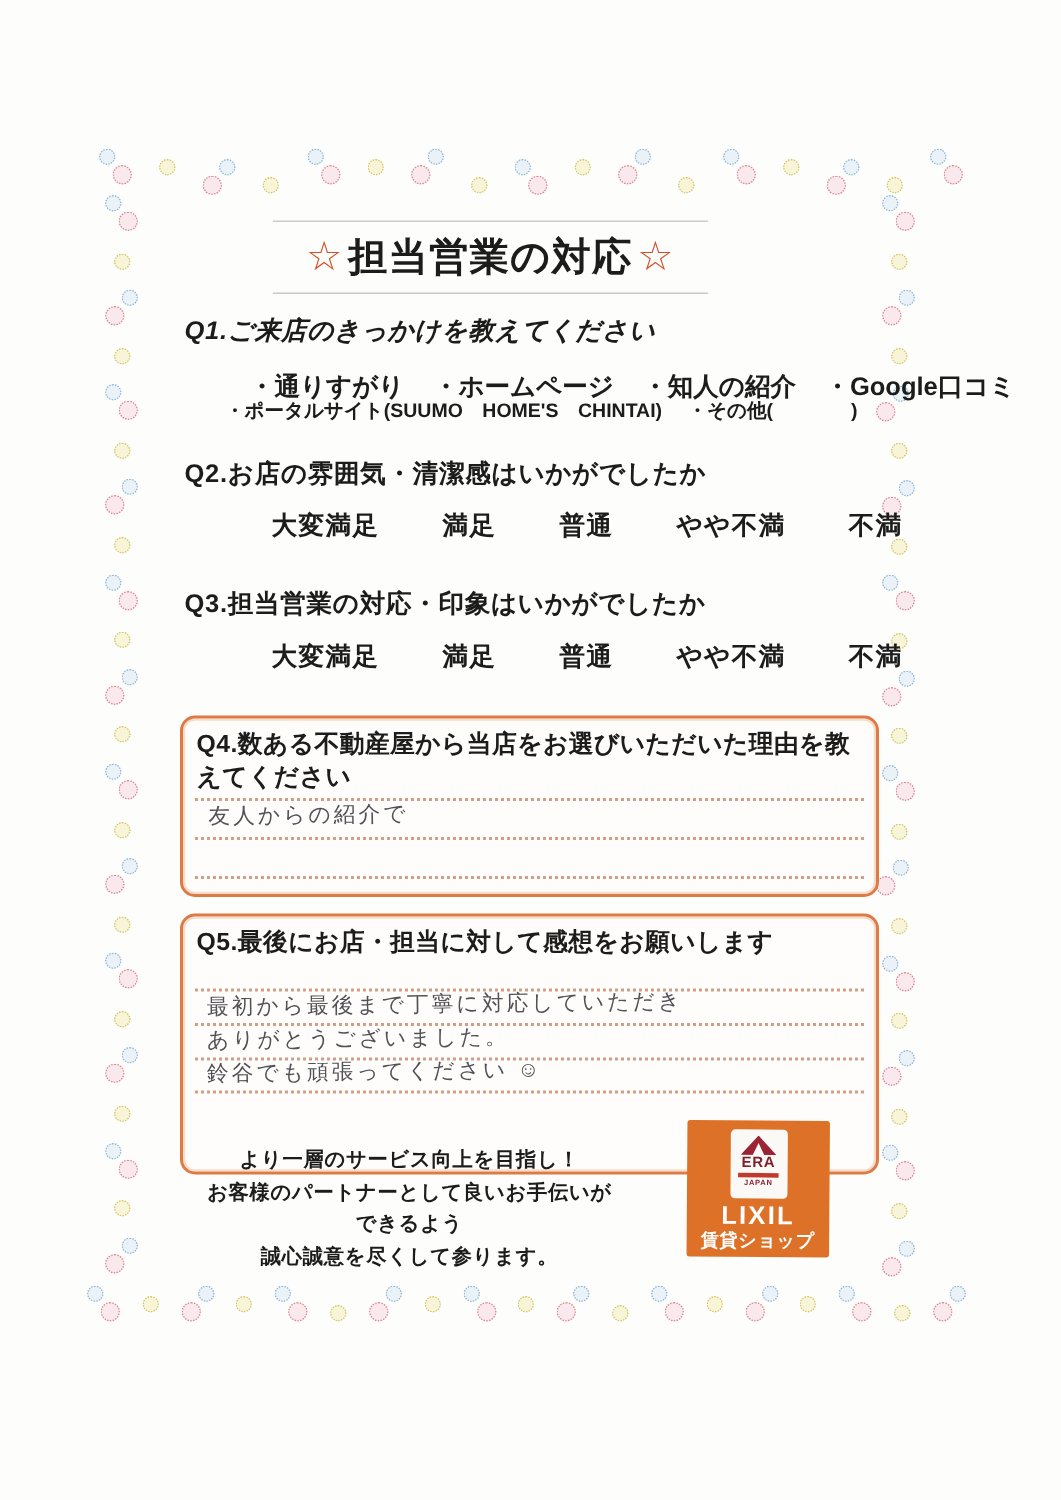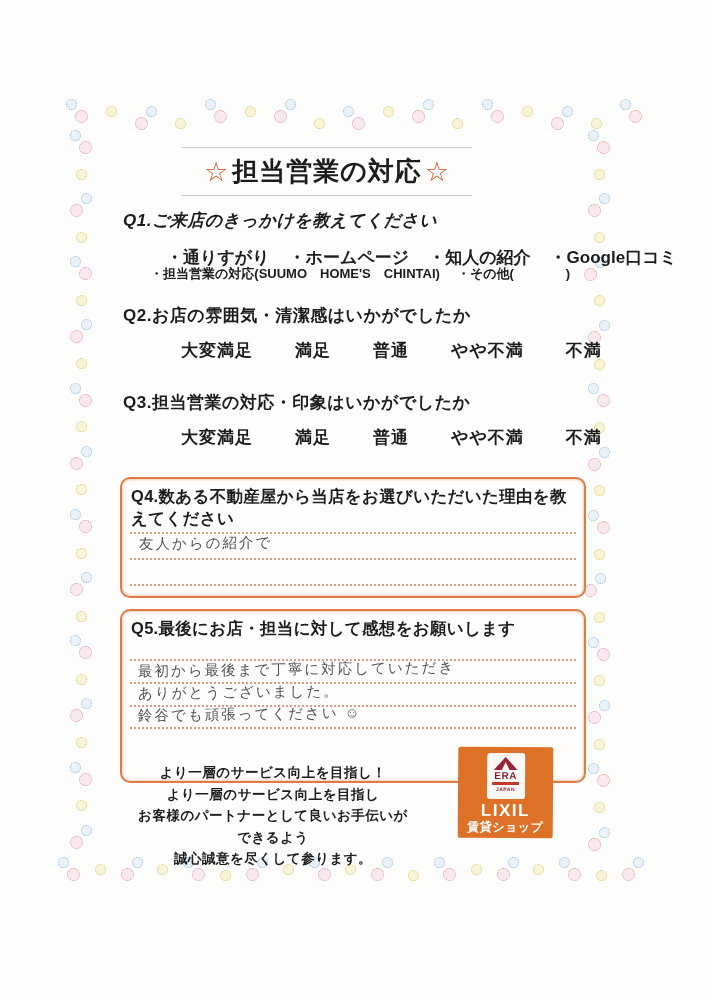--- a/index.html
+++ b/index.html
@@ -412,21 +412,21 @@
   </div>
 
   <div class="qhead q1-head">Q1.ご来店のきっかけを教えてください</div>
   <div class="optrow q1-line1">
     <span>・通りすがり</span>
     <span>・ホームページ</span>
     <span>・知人の紹介</span>
     <span>・Google口コミ</span>
   </div>
   <div class="optrow q1-line2">
-    <span>・担当営業の対応(SUUMO　HOME'S　CHINTAI)</span>
+    <span>・ポータルサイト(SUUMO　HOME'S　CHINTAI)</span>
     <span>・その他(　　　　)</span>
   </div>
 
   <div class="qhead q2-head">Q2.お店の雰囲気・清潔感はいかがでしたか</div>
   <div class="optrow scale q2-opts">
     <span>大変満足</span>
     <span>満足</span>
     <span>普通</span>
     <span>やや不満</span>
     <span>不満</span>
@@ -455,21 +455,20 @@
     <div class="dotline dl2"></div>
     <div class="dotline dl3"></div>
     <div class="dotline dl4"></div>
     <div class="hand q5-a1">最初から最後まで丁寧に対応していただき</div>
     <div class="hand q5-a2">ありがとうございました。</div>
     <div class="hand q5-a3">鈴谷でも頑張ってください ☺</div>
   </div>
 
   <div class="thanks">
     <div>より一層のサービス向上を目指し！</div>
-    <div>より一層のサービス向上を目指し</div>
     <div>お客様のパートナーとして良いお手伝いができるよう</div>
     <div>誠心誠意を尽くして参ります。</div>
   </div>
 
   <div class="logo">
     <div class="era-card">
       <div class="era-roof"></div>
       <div class="era-word">ERA</div>
       <div class="era-bar"></div>
       <div class="era-sub">JAPAN</div>

